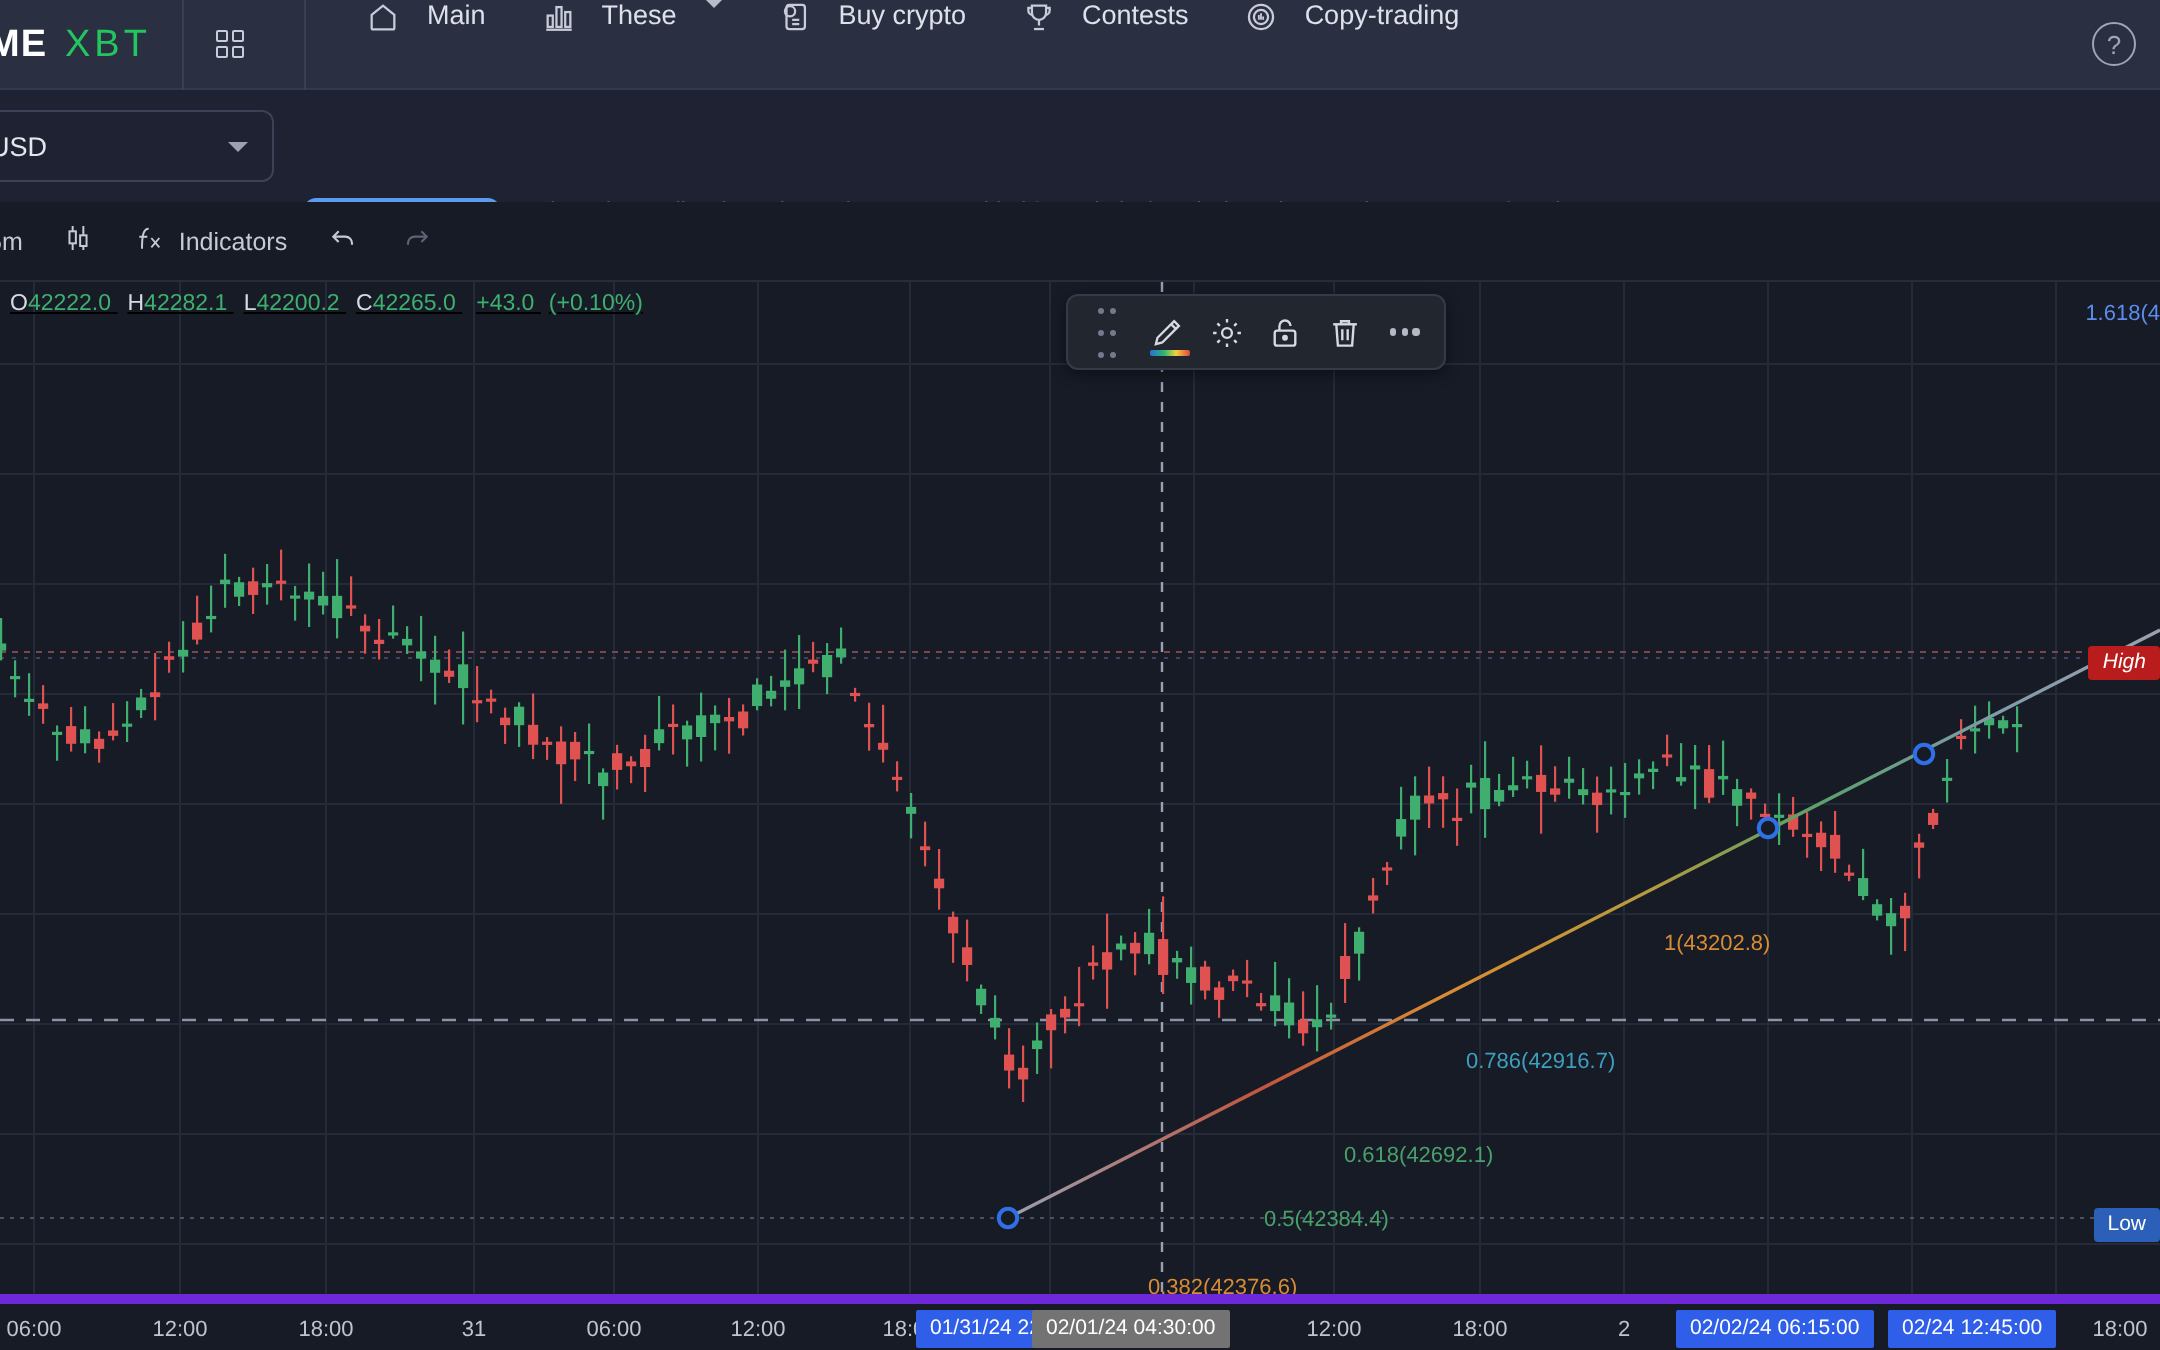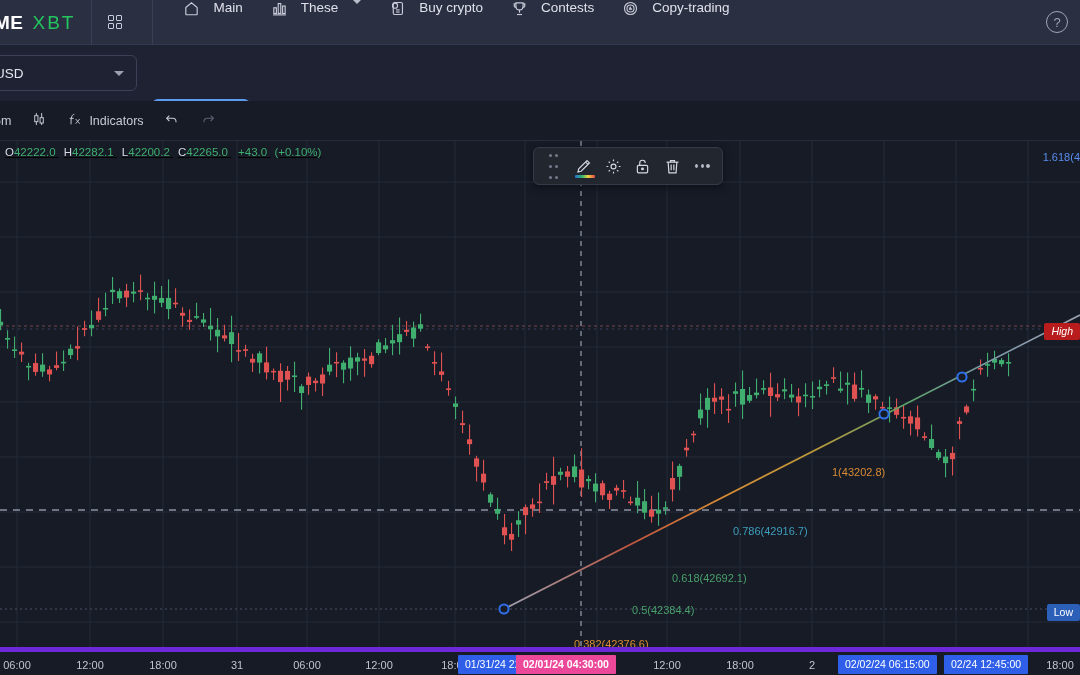--- a/index.html
+++ b/index.html
@@ -163,21 +163,21 @@
   }
   .tick {
     position: absolute; top: 7px; font-size: 11px; color: #c0c4d0;
     transform: translateX(-50%); white-space: nowrap;
   }
   .tbadge {
     position: absolute; top: 3px; font-size: 10.5px; color: #fff;
     padding: 3px 7px 4px; white-space: nowrap; border-radius: 1px;
   }
   .tbadge.blue { background: #2f5fe8; }
-  .tbadge.gray { background: #ec4899; font-weight: bold; }
+  .tbadge.gray { background: #737373; }
 </style>
 </head>
 <body>
 
 <div id="app">
 
   <div class="topnav">
     <div class="brand">
       <span class="brand-mark">ME</span>
       <span class="brand-sub">XBT</span>

